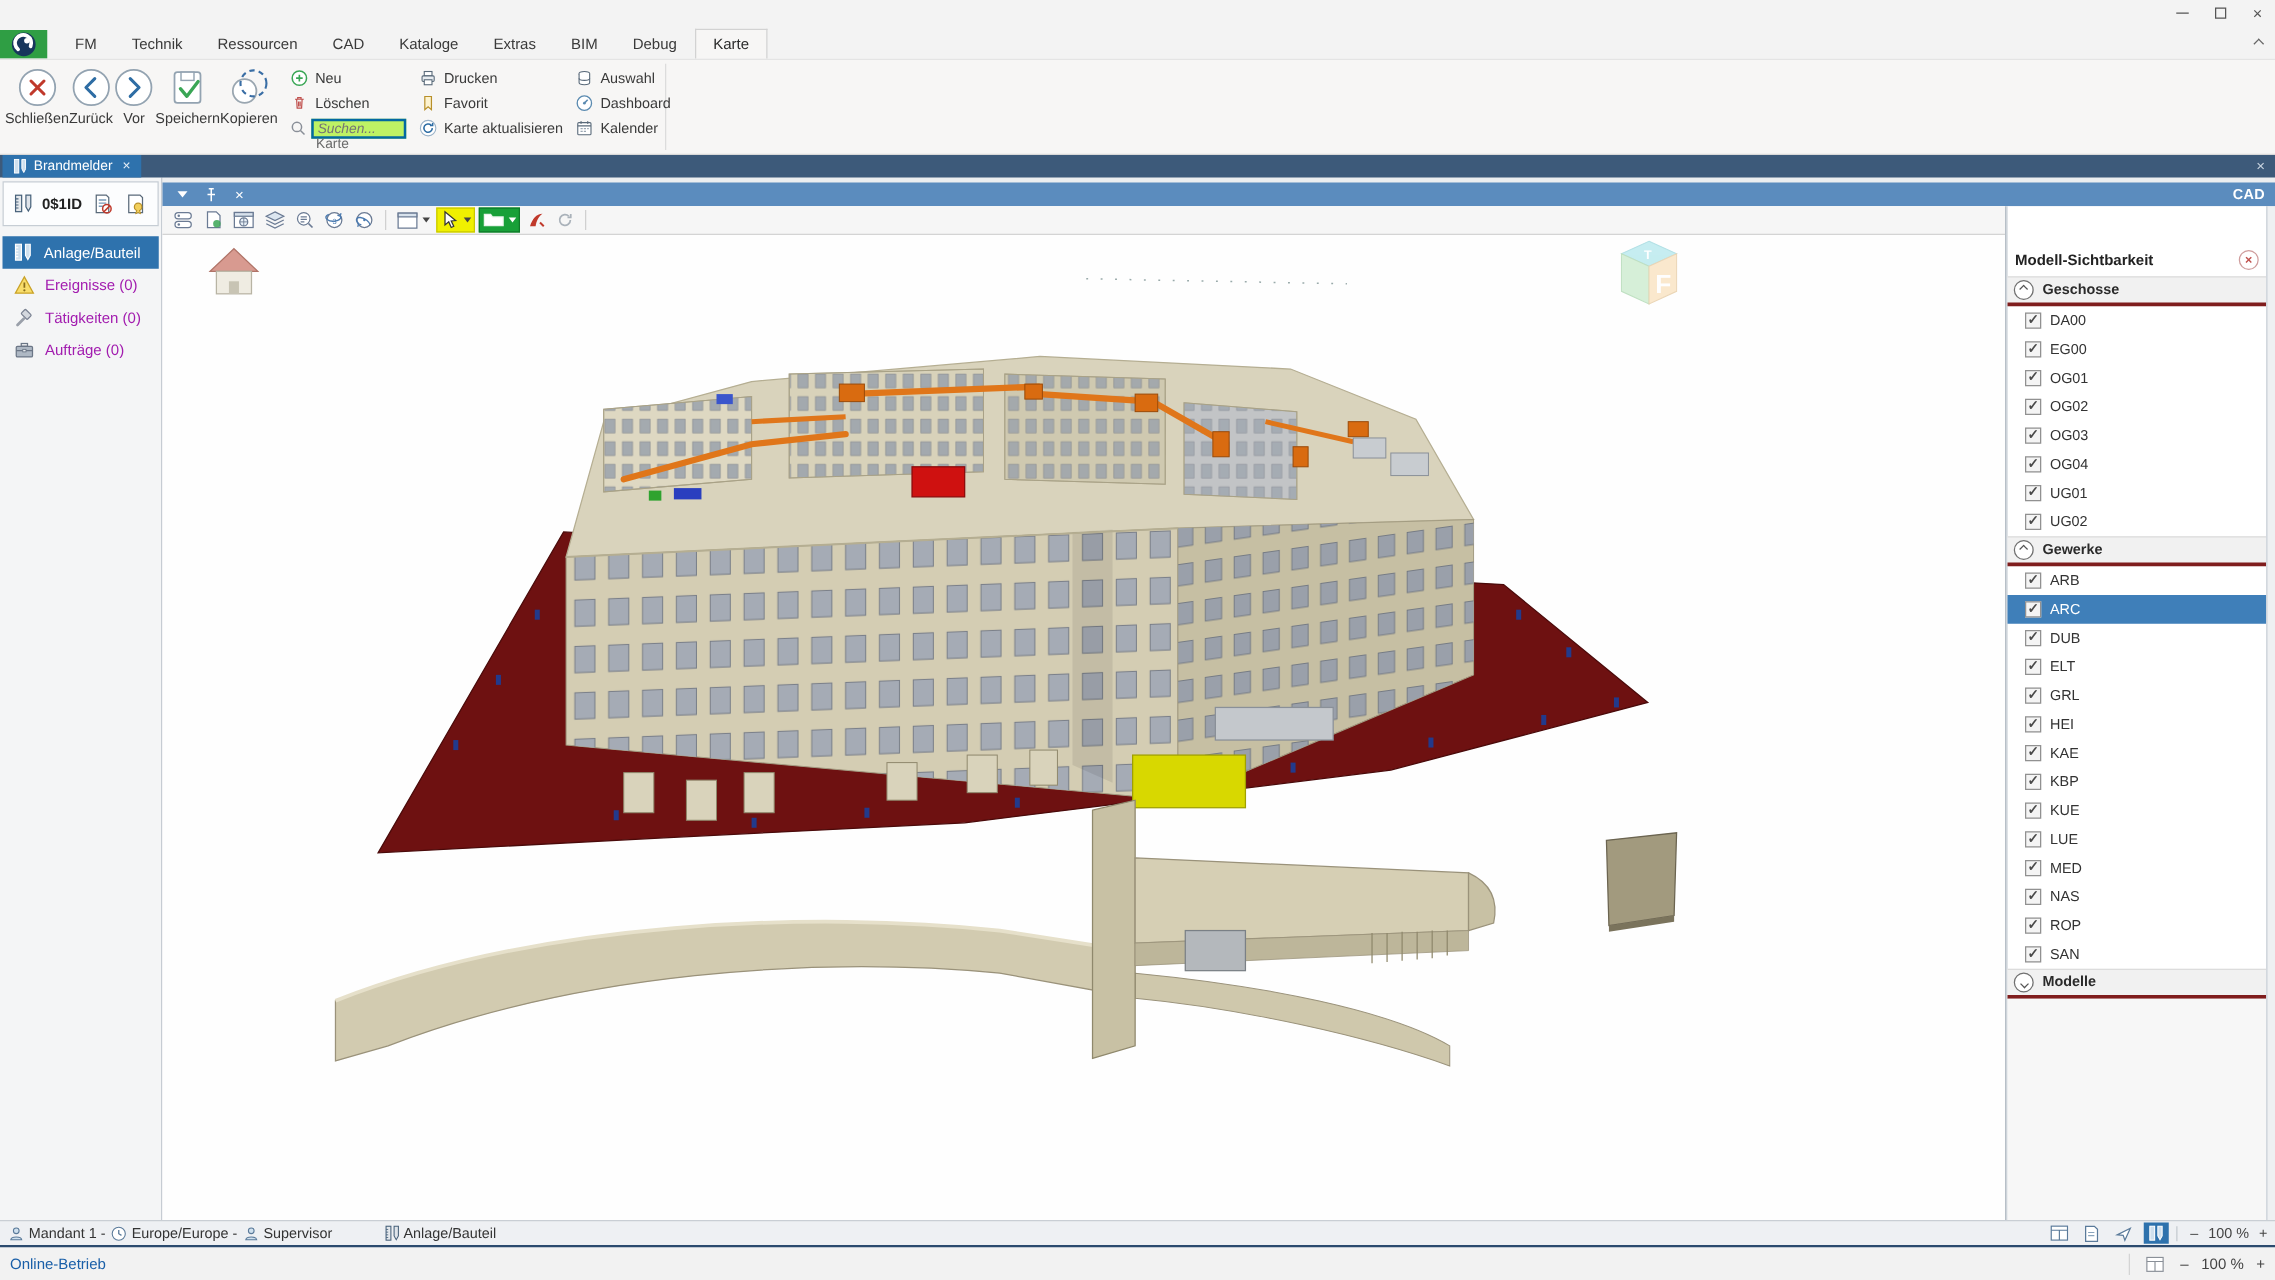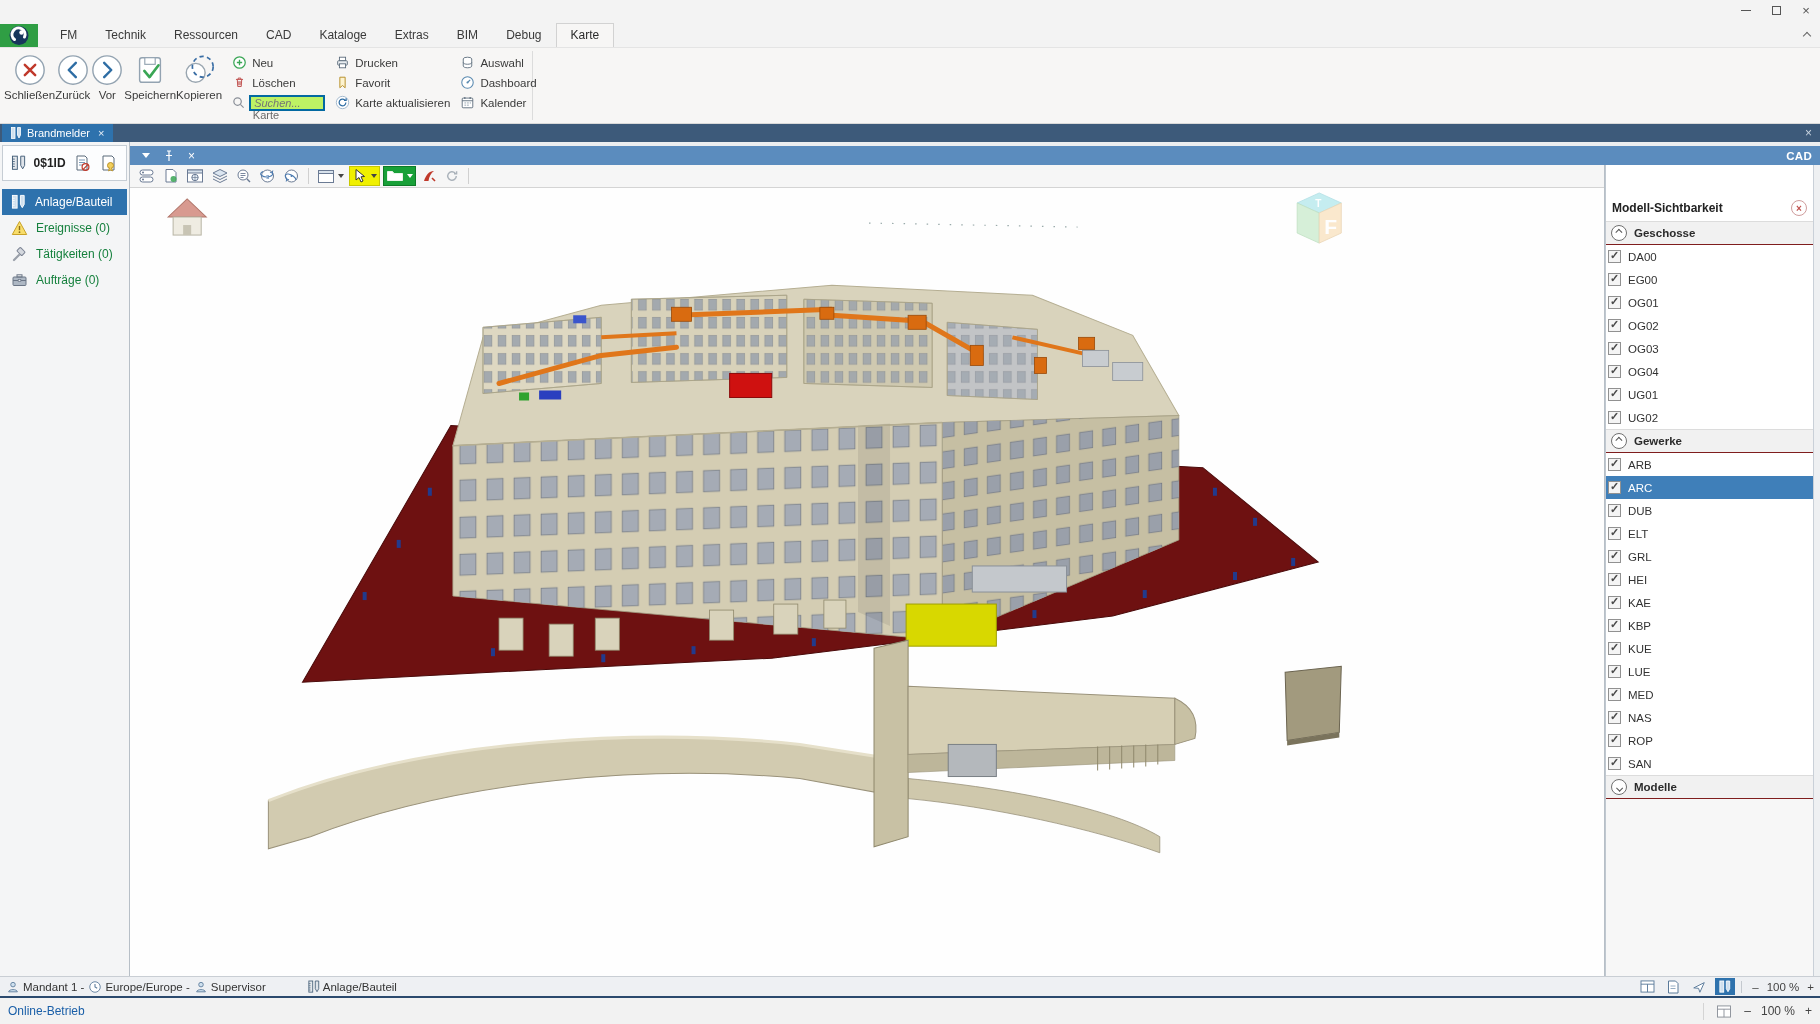--- a/index.html
+++ b/index.html
@@ -46,21 +46,21 @@
   .doctab .tclose { font-size:11px; color:#e8f0f8; margin-left:2px; }
   .tabrow-close { position:absolute; right:8px; top:2px; color:#c9d4e0; font-size:12px; }
 
   
   .main { flex:1; display:flex; min-height:0; }
   .sidebar { width:130px; flex:none; background:#f4f5f6; border-right:1px solid #b7bfc7; padding:3px 2px; display:flex; flex-direction:column; }
   .sb-idrow { height:36px; display:flex; align-items:center; gap:6px; padding:0 8px; border:1px solid #c6cdd4; background:#fcfdfe; }
   .sb-id { font-size:12px; font-weight:bold; color:#222; }
   .sb-iconbtn { width:22px; height:22px; display:flex; align-items:center; justify-content:center; }
   .sb-items { margin-top:8px; display:flex; flex-direction:column; }
-  .sb-item { height:26px; display:flex; align-items:center; gap:8px; padding-left:9px; font-size:12px; color:#15803d; cursor:default; }
+  .sb-item { height:26px; display:flex; align-items:center; gap:8px; padding-left:9px; font-size:12px; color:#a21caf; cursor:default; }
   .sb-item.sel { background:var(--accent); color:#fff; }
   .sb-item svg { flex:none; }
 
   .workspace { flex:1; display:flex; flex-direction:column; min-width:0; background:#eceef0; padding-top:4px; }
   .cad-header { height:19px; background:var(--cad-header-bg); display:flex; align-items:center; color:#fff; font-size:11.5px; padding:0 8px; flex:none; }
   .cadh-left { display:flex; align-items:center; gap:14px; margin-left:4px; }
   .caret-down { width:0; height:0; border-left:4px solid transparent; border-right:4px solid transparent; border-top:5px solid #fff; }
   .cadh-x { color:#fff; font-size:12px; }
   .cad-header .cadh-title { margin-left:auto; font-weight:bold; letter-spacing:.3px; }
 
@@ -72,25 +72,25 @@
   .tbtn.hl-green { background:#18a038; border:1px solid #0e7a28; }
   .tb-caret { width:0; height:0; border-left:3.5px solid transparent; border-right:3.5px solid transparent; border-top:4px solid #444; margin-left:3px; }
   .tb-sep { width:1px; height:16px; background:#d0d0d0; margin:0 3px; }
   .scene { flex:1; min-height:0; }
 
   
   .right-panel { width:208px; flex:none; background:#fff; border-left:1px solid #c0c8d0; display:flex; flex-direction:column; font-size:11.5px; }
   .rp-gap { height:30px; flex:none; }
   .rp-title { height:26px; display:flex; align-items:center; padding:0 6px; font-weight:bold; color:#222; font-size:12px; }
   .rp-close { margin-left:auto; width:16px; height:16px; border:1px solid #cf9d9d; border-radius:50%; color:#c0504d; font-size:10px; display:flex; align-items:center; justify-content:center; background:#fff; }
-  .rp-sect { height:24px; background:#f1f1f1; border-top:1px solid #dcdcdc; border-bottom:1px solid #7f1d1d; display:flex; align-items:center; gap:7px; padding:0 5px; font-weight:bold; color:#2b2b2b; }
+  .rp-sect { height:24px; background:#f1f1f1; border-top:1px solid #dcdcdc; border-bottom:3px solid #7f1d1d; display:flex; align-items:center; gap:7px; padding:0 5px; font-weight:bold; color:#2b2b2b; }
   .exp { width:16px; height:16px; border:1px solid #707070; border-radius:50%; display:flex; align-items:center; justify-content:center; background:#fff; }
   .exp .chev { width:4.5px; height:4.5px; border-color:#555; margin-top:2px; }
   .exp .chev.up { margin-top:-1px; }
-  .rp-row { height:23px; display:flex; align-items:center; gap:7px; padding-left:2px; color:#333; }
+  .rp-row { height:23px; display:flex; align-items:center; gap:7px; padding-left:14px; color:#333; }
   .rp-row.sel { background:#3f7fb9; color:#fff; }
   .cb { width:13px; height:13px; border:1px solid #919191; background:#f4f4f4; position:relative; flex:none; }
   .cb::after { content:"✓"; position:absolute; left:1px; top:-2px; font-size:11px; font-weight:bold; color:#4a4a4a; }
   .rp-rest { flex:1; background:#f7f7f7; }
   .edge-strip { width:7px; flex:none; background:#eef0f2; border-left:1px solid #c9d0d8; }
 
   
   .status-inner { height:22px; flex:none; background:#eef0f3; border-top:1px solid #c9ced4; border-bottom:2px solid #2b4a6e; display:flex; align-items:center; font-size:11.5px; color:#333; padding:0 6px; }
   .st-seg { display:flex; align-items:center; gap:3px; }
   .st-right { margin-left:auto; display:flex; align-items:center; gap:6px; }

